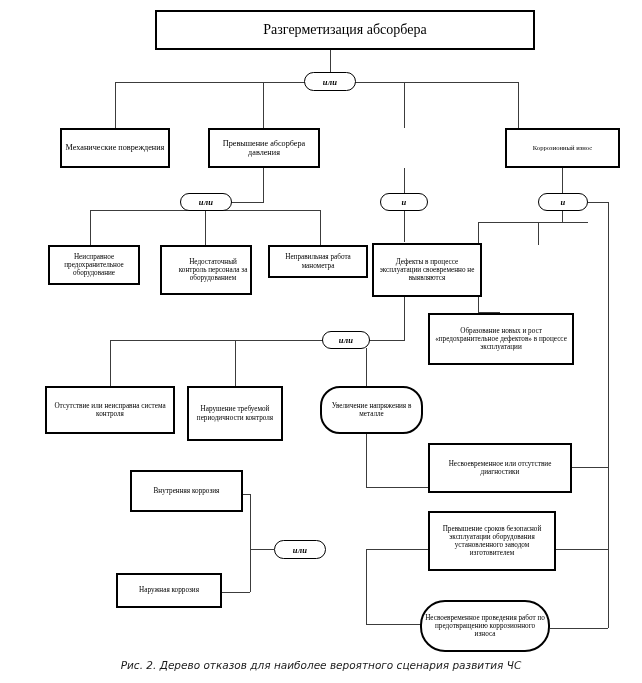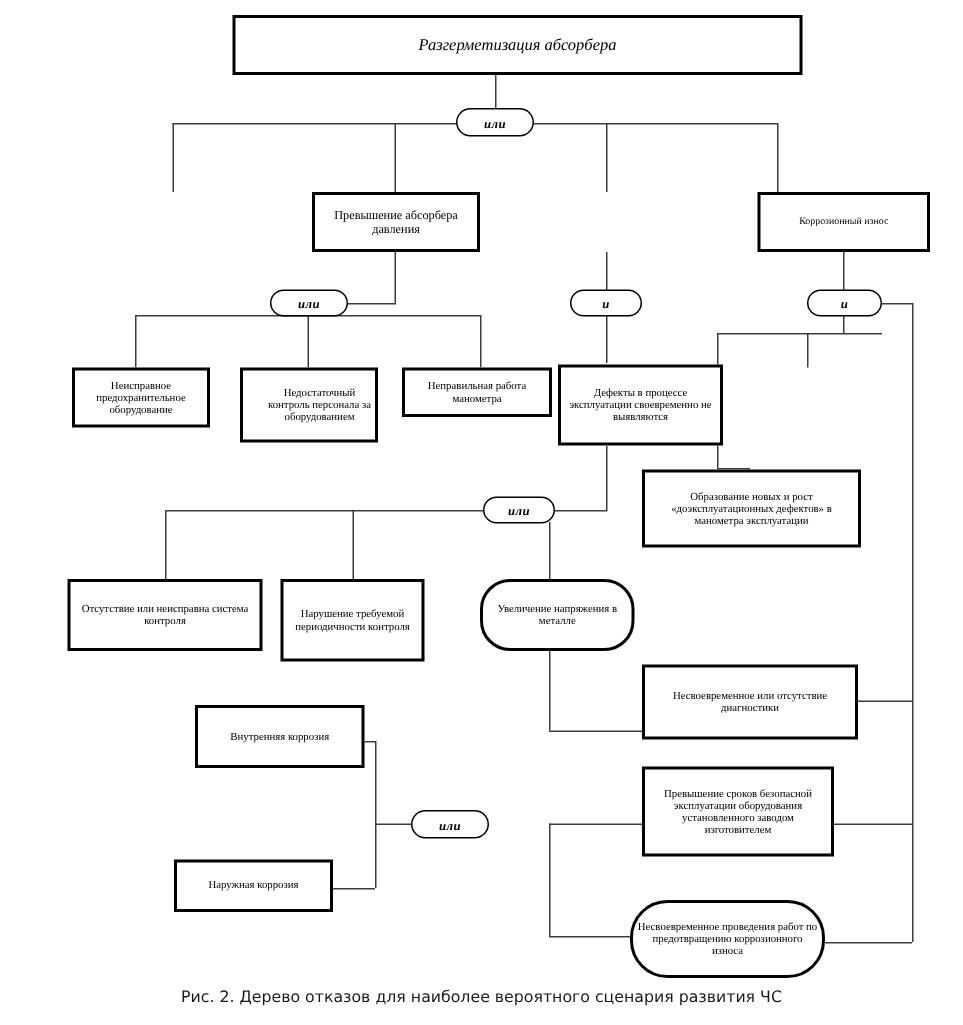--- a/index.html
+++ b/index.html
@@ -27,23 +27,22 @@
     display: flex;
     align-items: center;
     justify-content: center;
     text-align: center;
     line-height: 1.12;
     font-size: 8.2px;
     padding: 1px 2px;
     z-index: 5;
   }
   .node.root {
-    font-size: 11px;
+    font-size: 14px;
     border-width: 2px;
-    font-style: italic;
   }
   .node.small {
     font-size: 7.2px;
   }
   .node.tiny {
     font-size: 6.6px;
   }
   
   .gate {
     position: absolute;
@@ -67,20 +66,21 @@
     z-index: 1;
   }
   .ln.h { height: 1px; }
   .ln.v { width: 1px; }
   
   #caption {
     position: absolute;
     left: 0;
     width: 642px;
     text-align: center;
+    font-style: italic;
     font-size: 10.5px;
     font-family: "DejaVu Sans", sans-serif;
     color: #1a1a1a;
     z-index: 9;
   }
 </style>
 </head>
 <body>
 
 <div id="canvas">
@@ -131,36 +131,37 @@
   <div class="ln h" style="left:250px; top:549px; width:24px;"></div>
   <div class="ln h" style="left:366px; top:549px; width:63px;"></div>
 
   <div class="ln h" style="left:556px; top:549px; width:52px;"></div>
   <div class="ln h" style="left:366px; top:624px; width:63px;"></div>
   <div class="ln v" style="left:366px; top:549px; height:75px;"></div>
   <div class="ln h" style="left:550px; top:628px; width:58px;"></div>
 
   <div class="node root" style="left:155px; top:10px; width:380px; height:40px;">Разгерметизация абсорбера</div>
 
+  <div class="node" style="left:60px; top:128px; width:110px; height:40px;">Механические повреждения</div>
 
   <div class="node" style="left:208px; top:128px; width:112px; height:40px;">Превышение абсорбера давления</div>
 
 
   <div class="node tiny" style="left:505px; top:128px; width:115px; height:40px;">Коррозионный износ</div>
 
   <div class="node small" style="left:48px; top:245px; width:92px; height:40px;">Неисправное предохранительное оборудование</div>
 
   <div class="node small" style="left:160px; top:245px; width:92px; height:50px;padding-left:16px;">Недостаточный контроль персонала за оборудованием</div>
 
   <div class="node small" style="left:268px; top:245px; width:100px; height:33px;">Неправильная работа манометра</div>
 
   <div class="node small" style="left:372px; top:243px; width:110px; height:54px;">Дефекты в процессе эксплуатации своевременно не выявляются</div>
 
 
-  <div class="node small" style="left:428px; top:313px; width:146px; height:52px;">Образование новых и рост «доэксплуатационных дефектов» в манометра эксплуатации</div>
+  <div class="node small" style="left:428px; top:313px; width:146px; height:52px;">Образование новых и рост «предохранительное дефектов» в процессе эксплуатации</div>
 
   <div class="node small" style="left:45px; top:386px; width:130px; height:48px;">Отсутствие или неисправна система контроля</div>
 
   <div class="node small" style="left:187px; top:386px; width:96px; height:55px;">Нарушение требуемой периодичности контроля</div>
 
   <div class="node small" style="left:320px; top:386px; width:103px; height:48px;border-radius:20px;">Увеличение напряжения в металле</div>
 
   <div class="node small" style="left:428px; top:443px; width:144px; height:50px;">Несвоевременное или отсутствие диагностики</div>
 
   <div class="node small" style="left:130px; top:470px; width:113px; height:42px;">Внутренняя коррозия</div>

